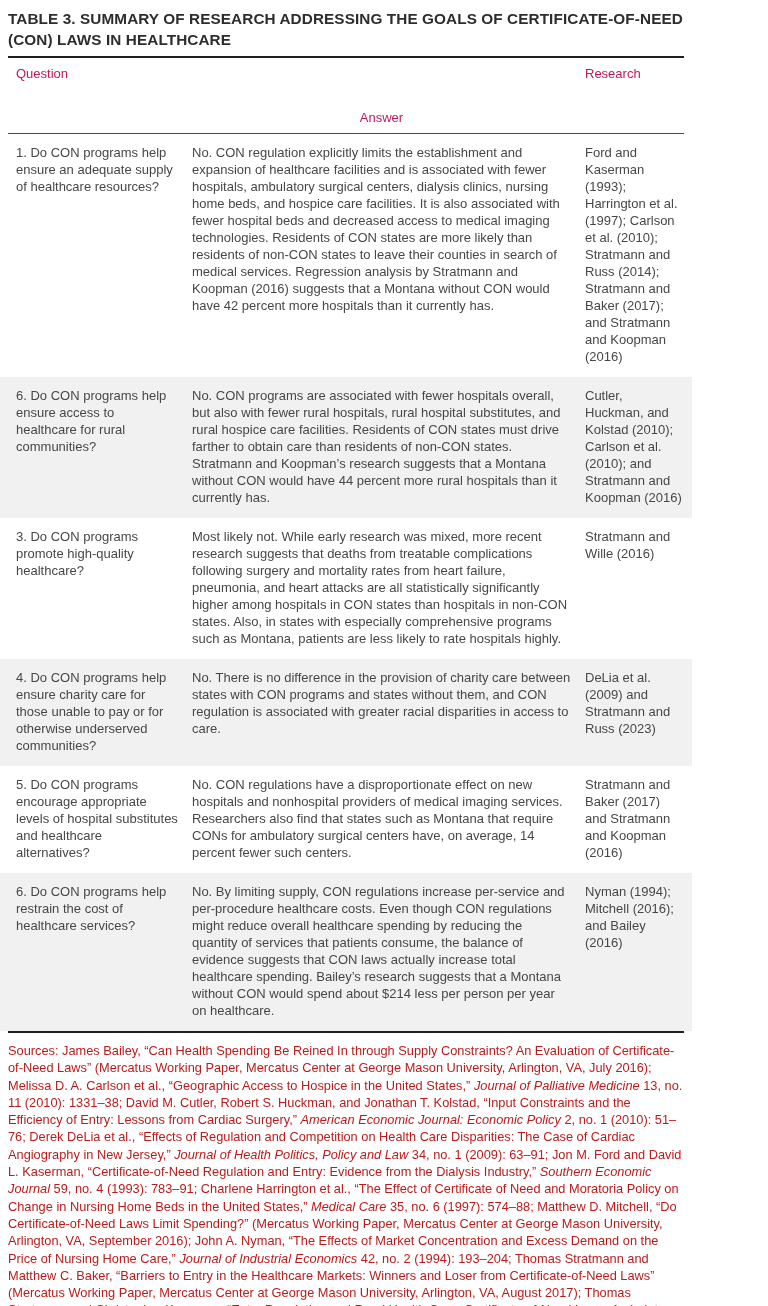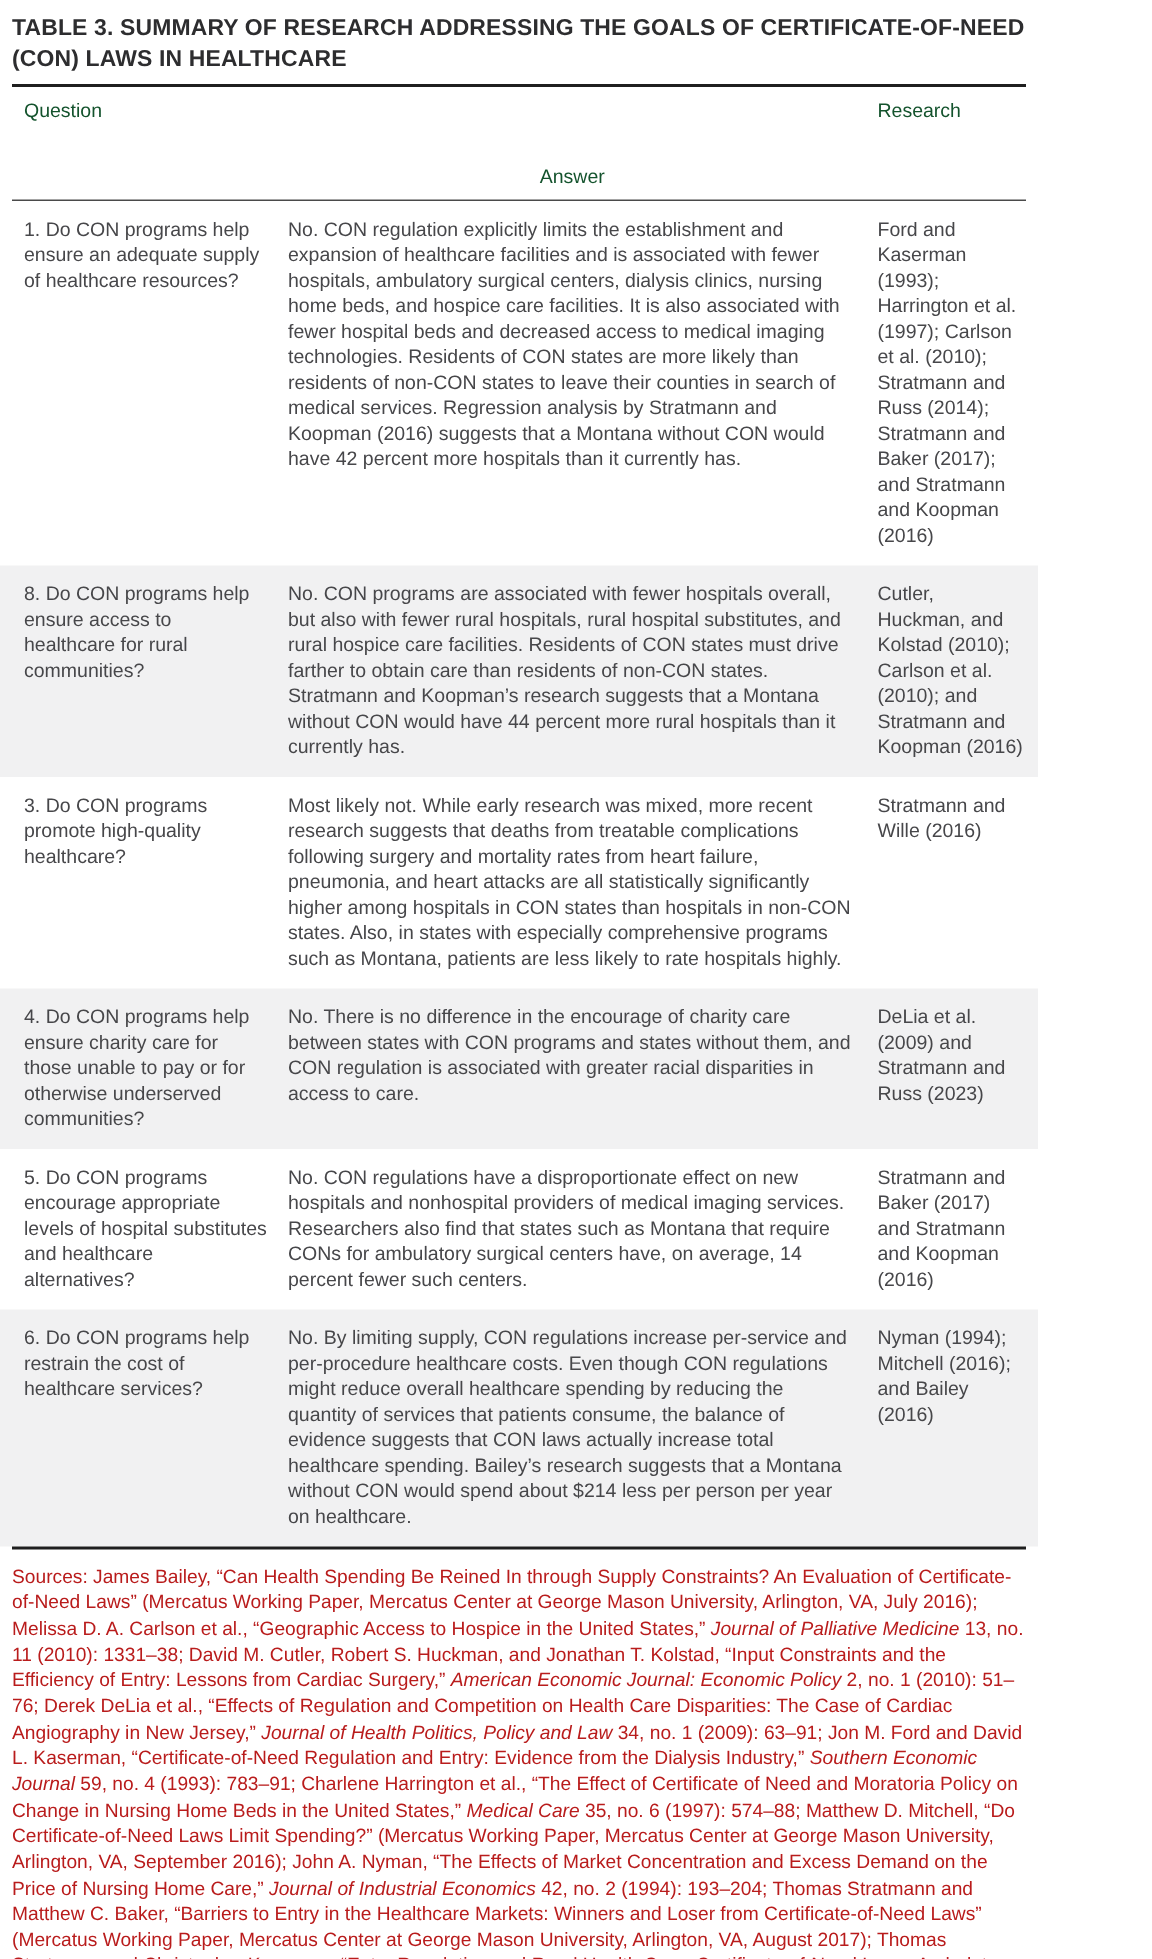--- a/index.html
+++ b/index.html
@@ -31,21 +31,21 @@
   }
   .grid-row{
     display:grid;
     grid-template-columns:162px 379px 1fr;
     column-gap:14px;
     padding:10px 8px 12px 16px;
     box-sizing:border-box;
   }
   .header-row{
     padding-top:8px;padding-bottom:8px;
-    font-size:13px;color:#14532d;
+    font-size:13px;color:#be185d;
   }
   .header-row .h-answer{text-align:center;margin-top:44px;}
   .header-row .h-research{text-align:left;}
   .body-row{
     font-size:13px;
     line-height:17px;
   }
   .body-row:nth-child(even){background:#f1f1f2;}
   .cell{white-space:pre-wrap;}
   .sources{
@@ -74,32 +74,32 @@
 
   <div class="rule-thin"></div>
 
   <div>
     <div class="grid-row body-row">
       <div class="cell">1. Do CON programs help ensure an adequate supply of healthcare resources?</div>
       <div class="cell">No. CON regulation explicitly limits the establishment and expansion of healthcare facilities and is associated with fewer hospitals, ambulatory surgical centers, dialysis clinics, nursing home beds, and hospice care facilities. It is also associated with fewer hospital beds and decreased access to medical imaging technologies. Residents of CON states are more likely than residents of non-CON states to leave their counties in search of medical services. Regression analysis by Stratmann and Koopman (2016) suggests that a Montana without CON would have 42 percent more hospitals than it currently has.</div>
       <div class="cell">Ford and Kaserman (1993); Harrington et al. (1997); Carlson et al. (2010); Stratmann and Russ (2014); Stratmann and Baker (2017); and Stratmann and Koopman (2016)</div>
     </div>
     <div class="grid-row body-row">
-      <div class="cell">8. Do CON programs help ensure access to healthcare for rural communities?</div>
+      <div class="cell">6. Do CON programs help ensure access to healthcare for rural communities?</div>
       <div class="cell">No. CON programs are associated with fewer hospitals overall, but also with fewer rural hospitals, rural hospital substitutes, and rural hospice care facilities. Residents of CON states must drive farther to obtain care than residents of non-CON states. Stratmann and Koopman’s research suggests that a Montana without CON would have 44 percent more rural hospitals than it currently has.</div>
       <div class="cell">Cutler, Huckman, and Kolstad (2010); Carlson et al. (2010); and Stratmann and Koopman (2016)</div>
     </div>
     <div class="grid-row body-row">
       <div class="cell">3. Do CON programs promote high-quality healthcare?</div>
       <div class="cell">Most likely not. While early research was mixed, more recent research suggests that deaths from treatable complications following surgery and mortality rates from heart failure, pneumonia, and heart attacks are all statistically significantly higher among hospitals in CON states than hospitals in non-CON states. Also, in states with especially comprehensive programs such as Montana, patients are less likely to rate hospitals highly.</div>
       <div class="cell">Stratmann and Wille (2016)</div>
     </div>
     <div class="grid-row body-row">
       <div class="cell">4. Do CON programs help ensure charity care for those unable to pay or for otherwise underserved communities?</div>
-      <div class="cell">No. There is no difference in the encourage of charity care between states with CON programs and states without them, and CON regulation is associated with greater racial disparities in access to care.</div>
+      <div class="cell">No. There is no difference in the provision of charity care between states with CON programs and states without them, and CON regulation is associated with greater racial disparities in access to care.</div>
       <div class="cell">DeLia et al. (2009) and Stratmann and Russ (2023)</div>
     </div>
     <div class="grid-row body-row">
       <div class="cell">5. Do CON programs encourage appropriate levels of hospital substitutes and healthcare alternatives?</div>
       <div class="cell">No. CON regulations have a disproportionate effect on new hospitals and nonhospital providers of medical imaging services. Researchers also find that states such as Montana that require CONs for ambulatory surgical centers have, on average, 14 percent fewer such centers.</div>
       <div class="cell">Stratmann and Baker (2017) and Stratmann and Koopman (2016)</div>
     </div>
     <div class="grid-row body-row">
       <div class="cell">6. Do CON programs help restrain the cost of healthcare services?</div>
       <div class="cell">No. By limiting supply, CON regulations increase per-service and per-procedure healthcare costs. Even though CON regulations might reduce overall healthcare spending by reducing the quantity of services that patients consume, the balance of evidence suggests that CON laws actually increase total healthcare spending. Bailey’s research suggests that a Montana without CON would spend about $214 less per person per year on healthcare.</div>

